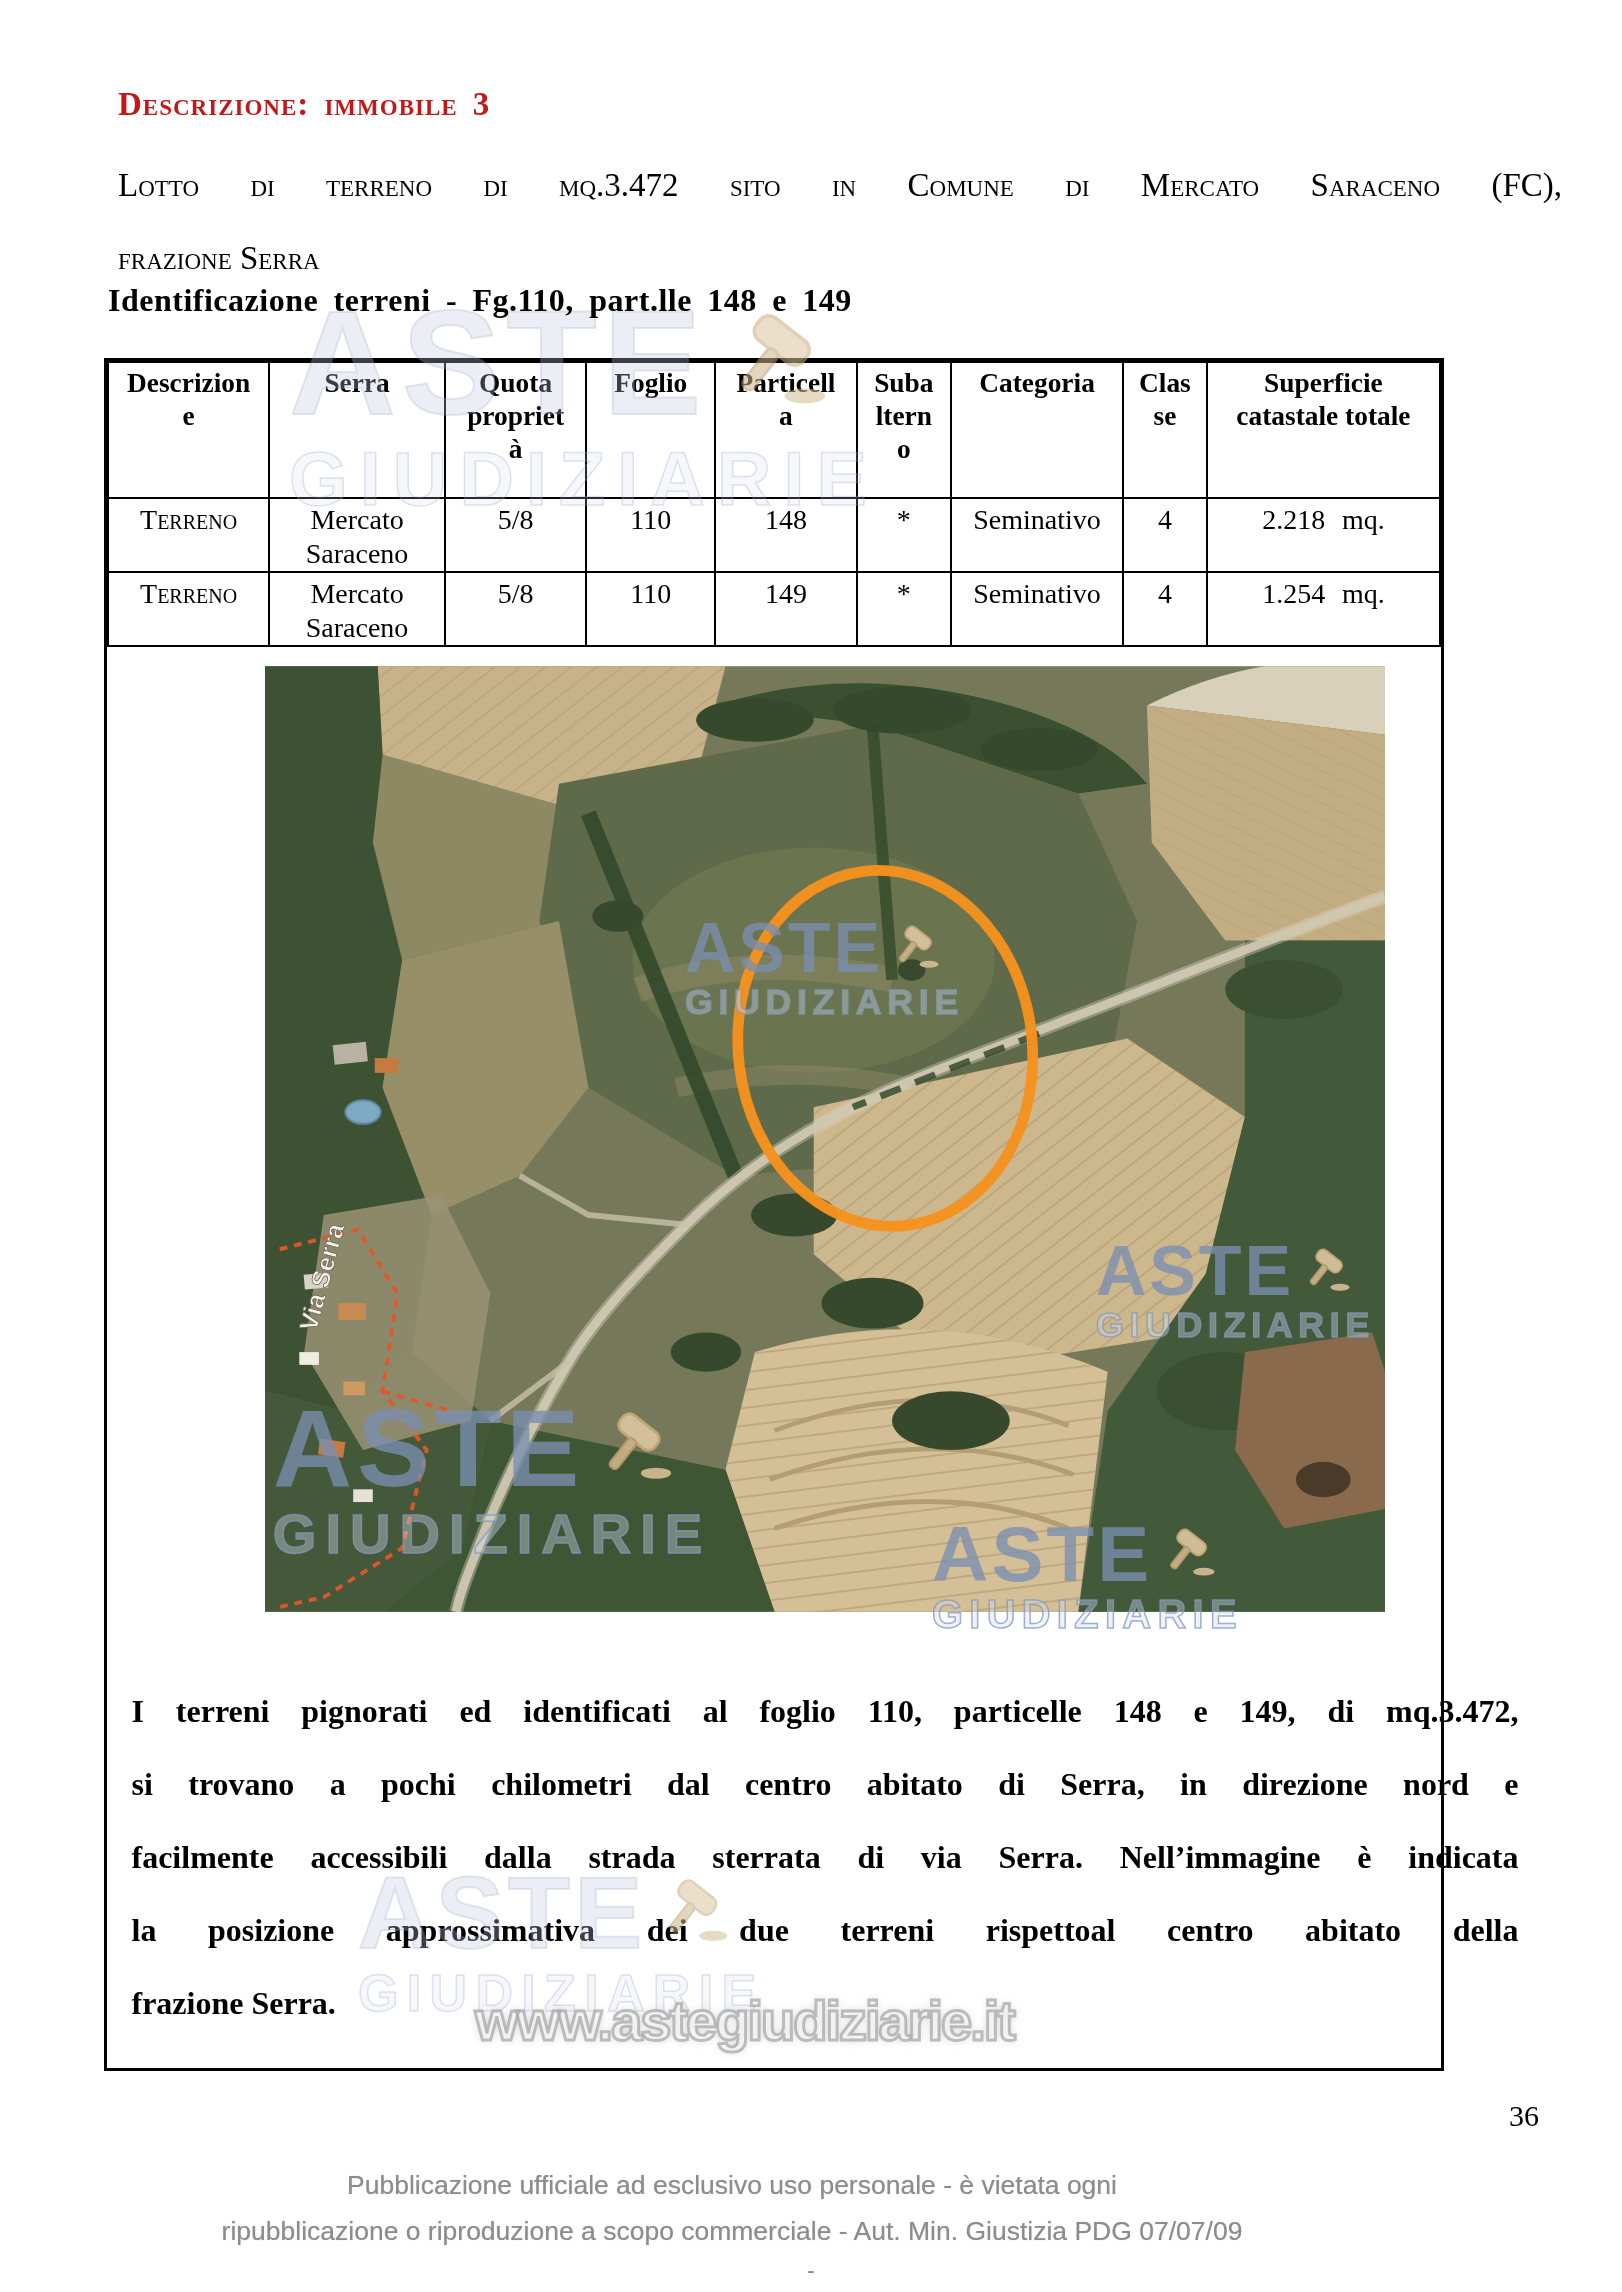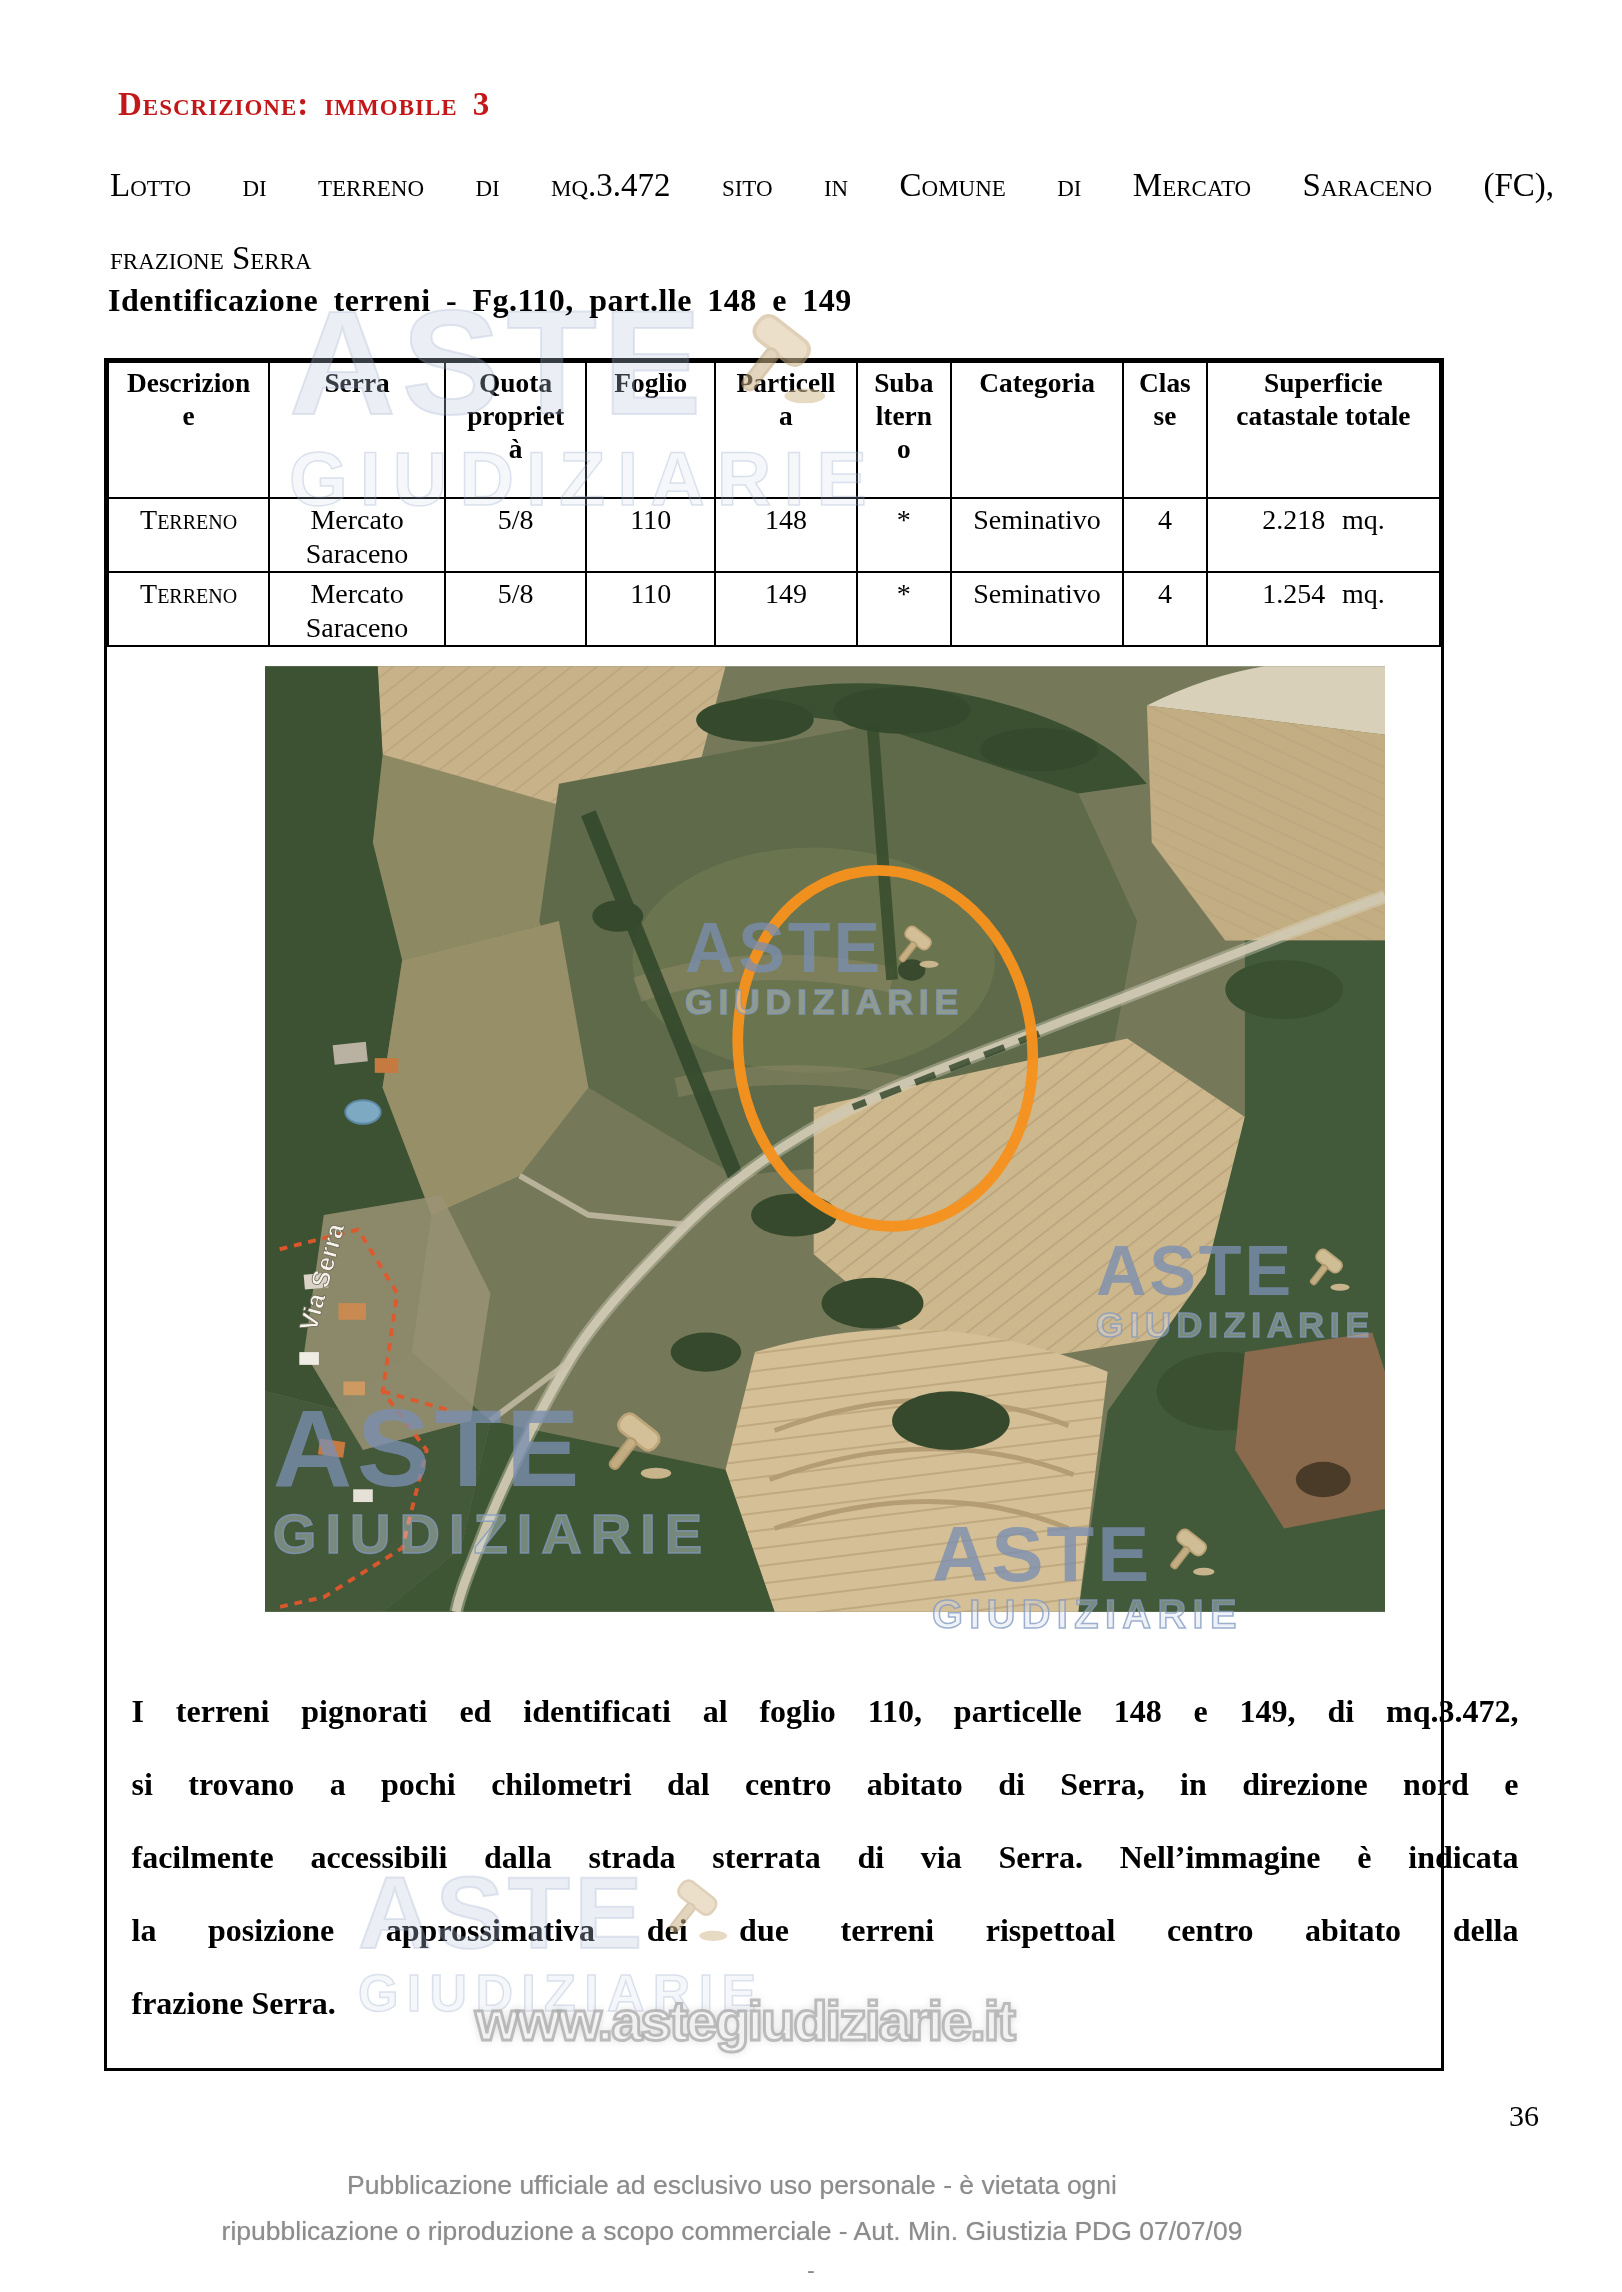--- a/index.html
+++ b/index.html
@@ -2,21 +2,21 @@
 <html><head>
 <meta charset="utf-8">
 <style>
   html,body{margin:0;padding:0;background:#ffffff;}
   .page{position:relative;width:1622px;height:2293px;background:#ffffff;overflow:hidden;
         font-family:"Liberation Serif",serif;color:#000;}
 
   
   .doc-title{position:absolute;left:118px;top:86px;font-size:33px;font-weight:bold;
              font-variant:small-caps;color:#c3181a;letter-spacing:1px;word-spacing:5.9px;z-index:4;}
-  .subtitle{position:absolute;left:110px;top:149px;width:1444px;font-size:33px;
+  .subtitle{position:absolute;left:118px;top:149px;width:1444px;font-size:33px;
             font-variant:small-caps;line-height:73px;z-index:4;}
   .jline{text-align:justify;text-align-last:justify;}
   .lline{text-align:left;}
   .section-heading{position:absolute;left:108px;top:282px;font-size:32px;font-weight:bold;
                    color:#000000;word-spacing:6.9px;letter-spacing:0.5px;z-index:4;}
 
   
   .main-box{position:absolute;left:104px;top:358px;width:1340px;height:1713px;
             border:3.9px solid #000;box-sizing:border-box;z-index:2;}
   table.cadastre{width:100%;border-collapse:collapse;table-layout:fixed;background:transparent;}

